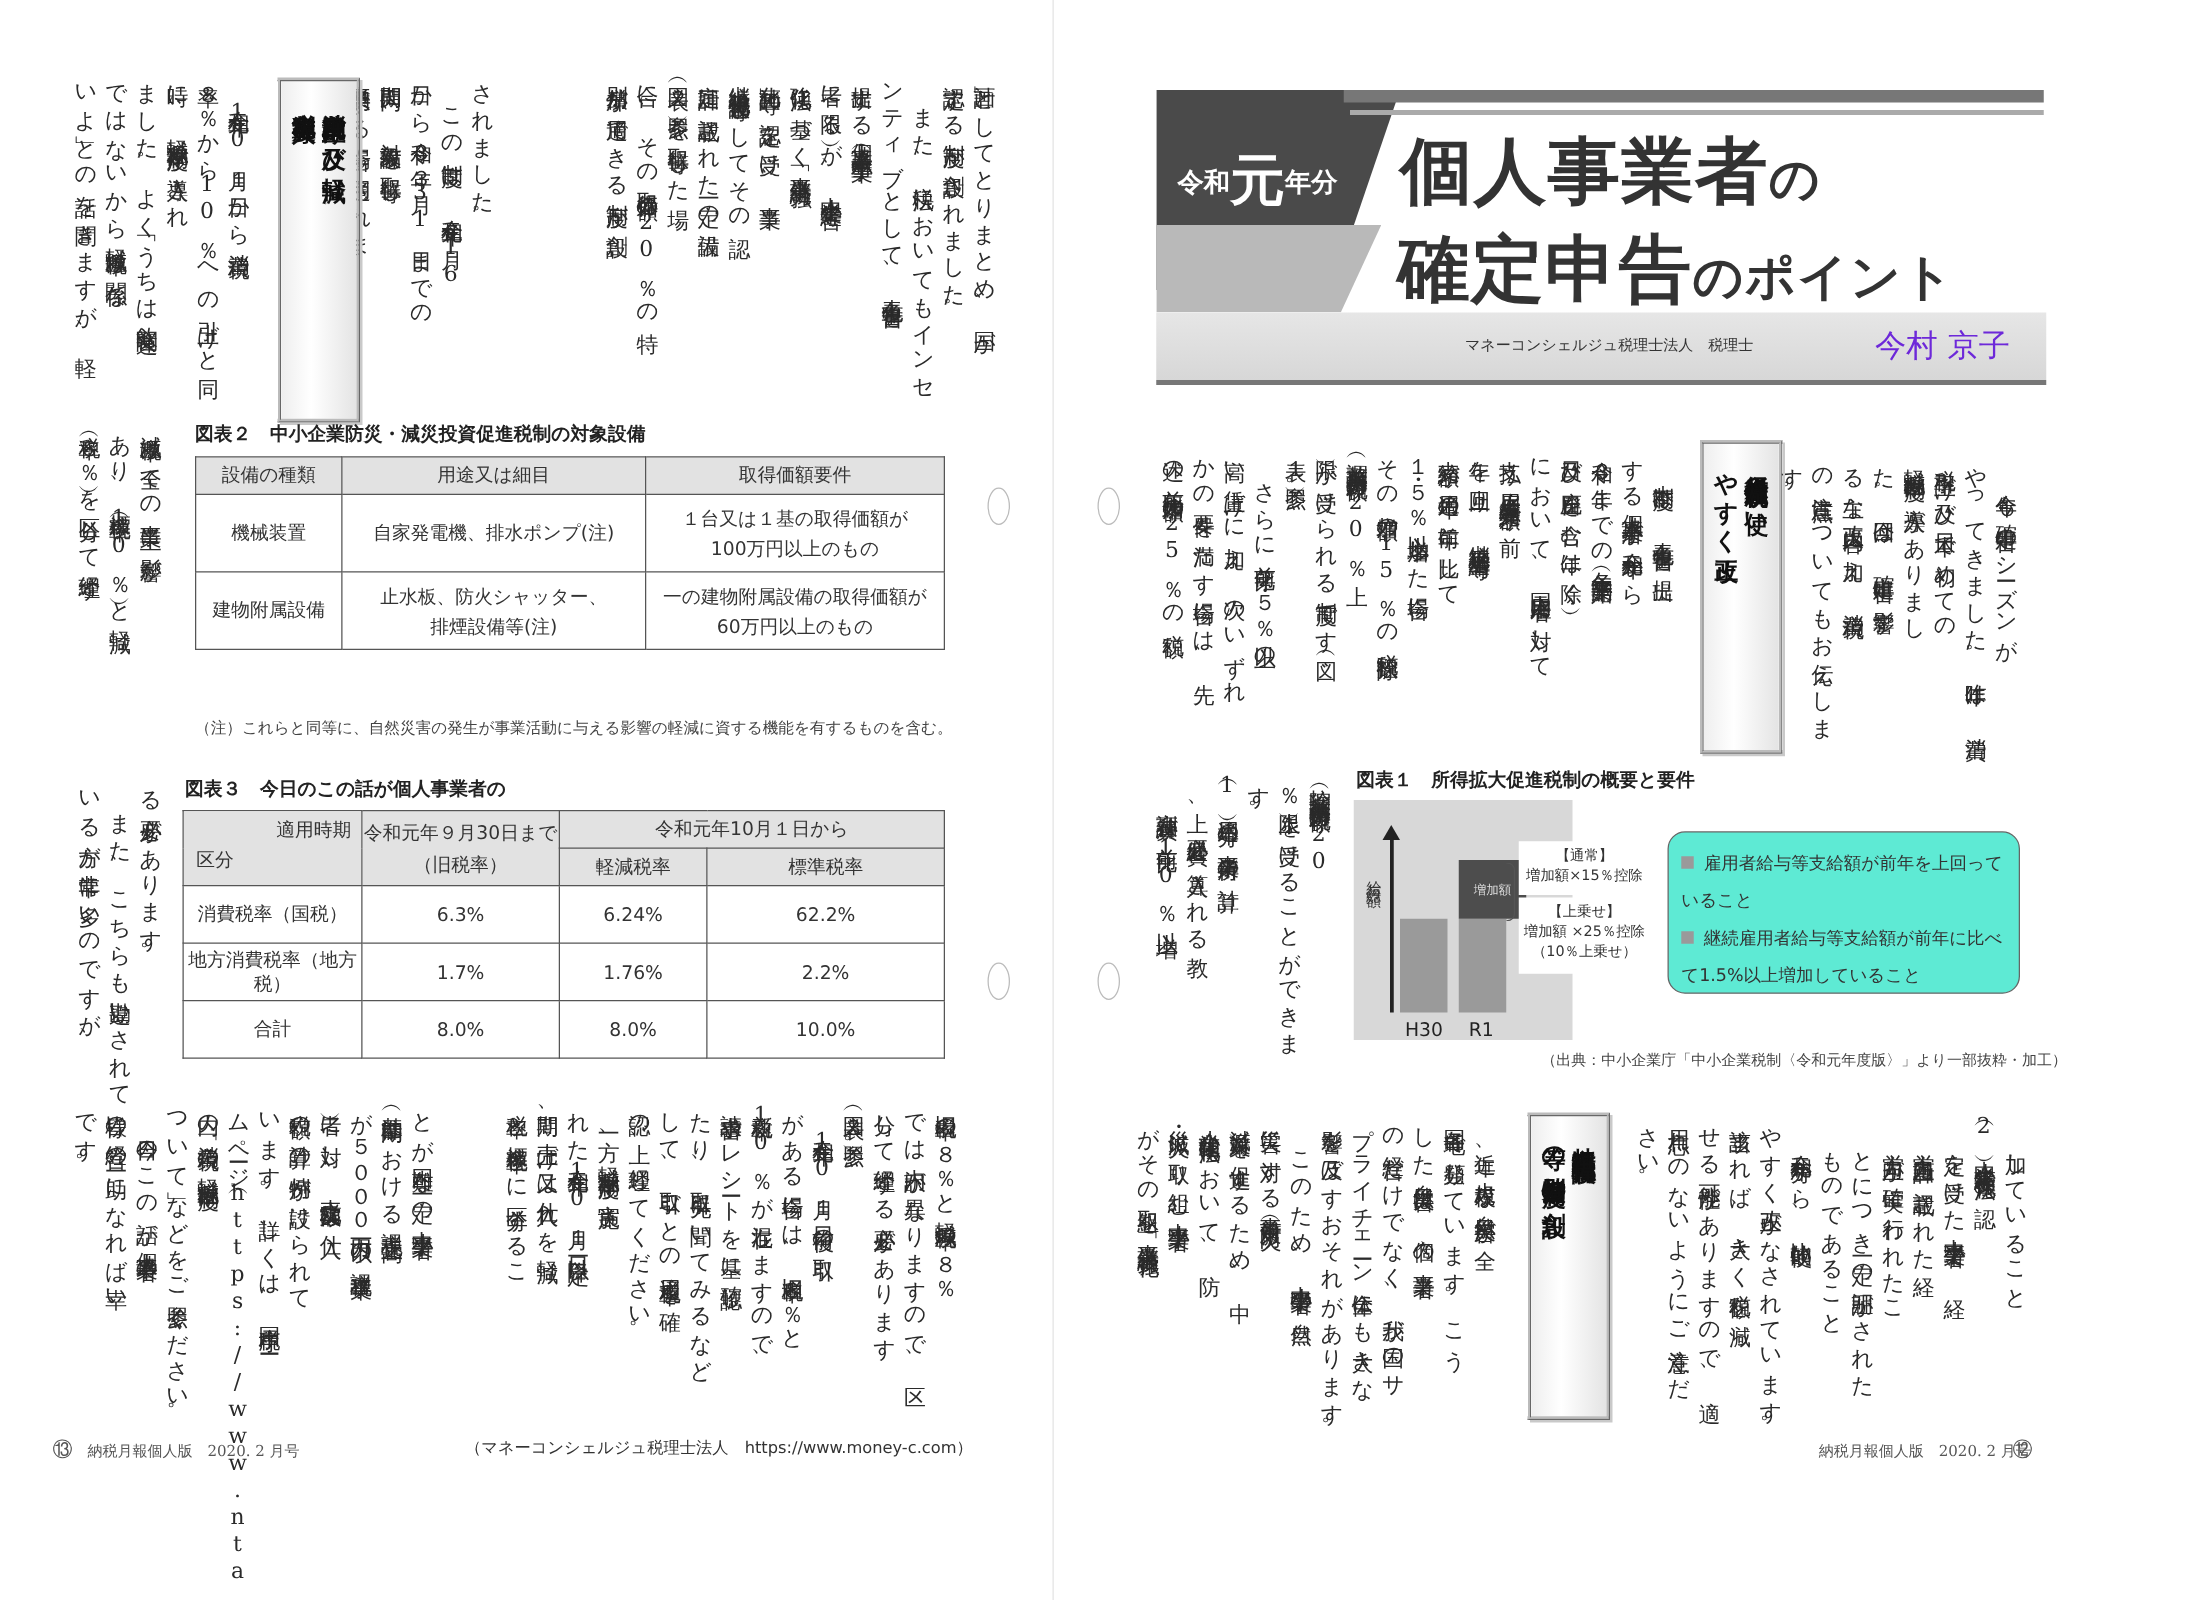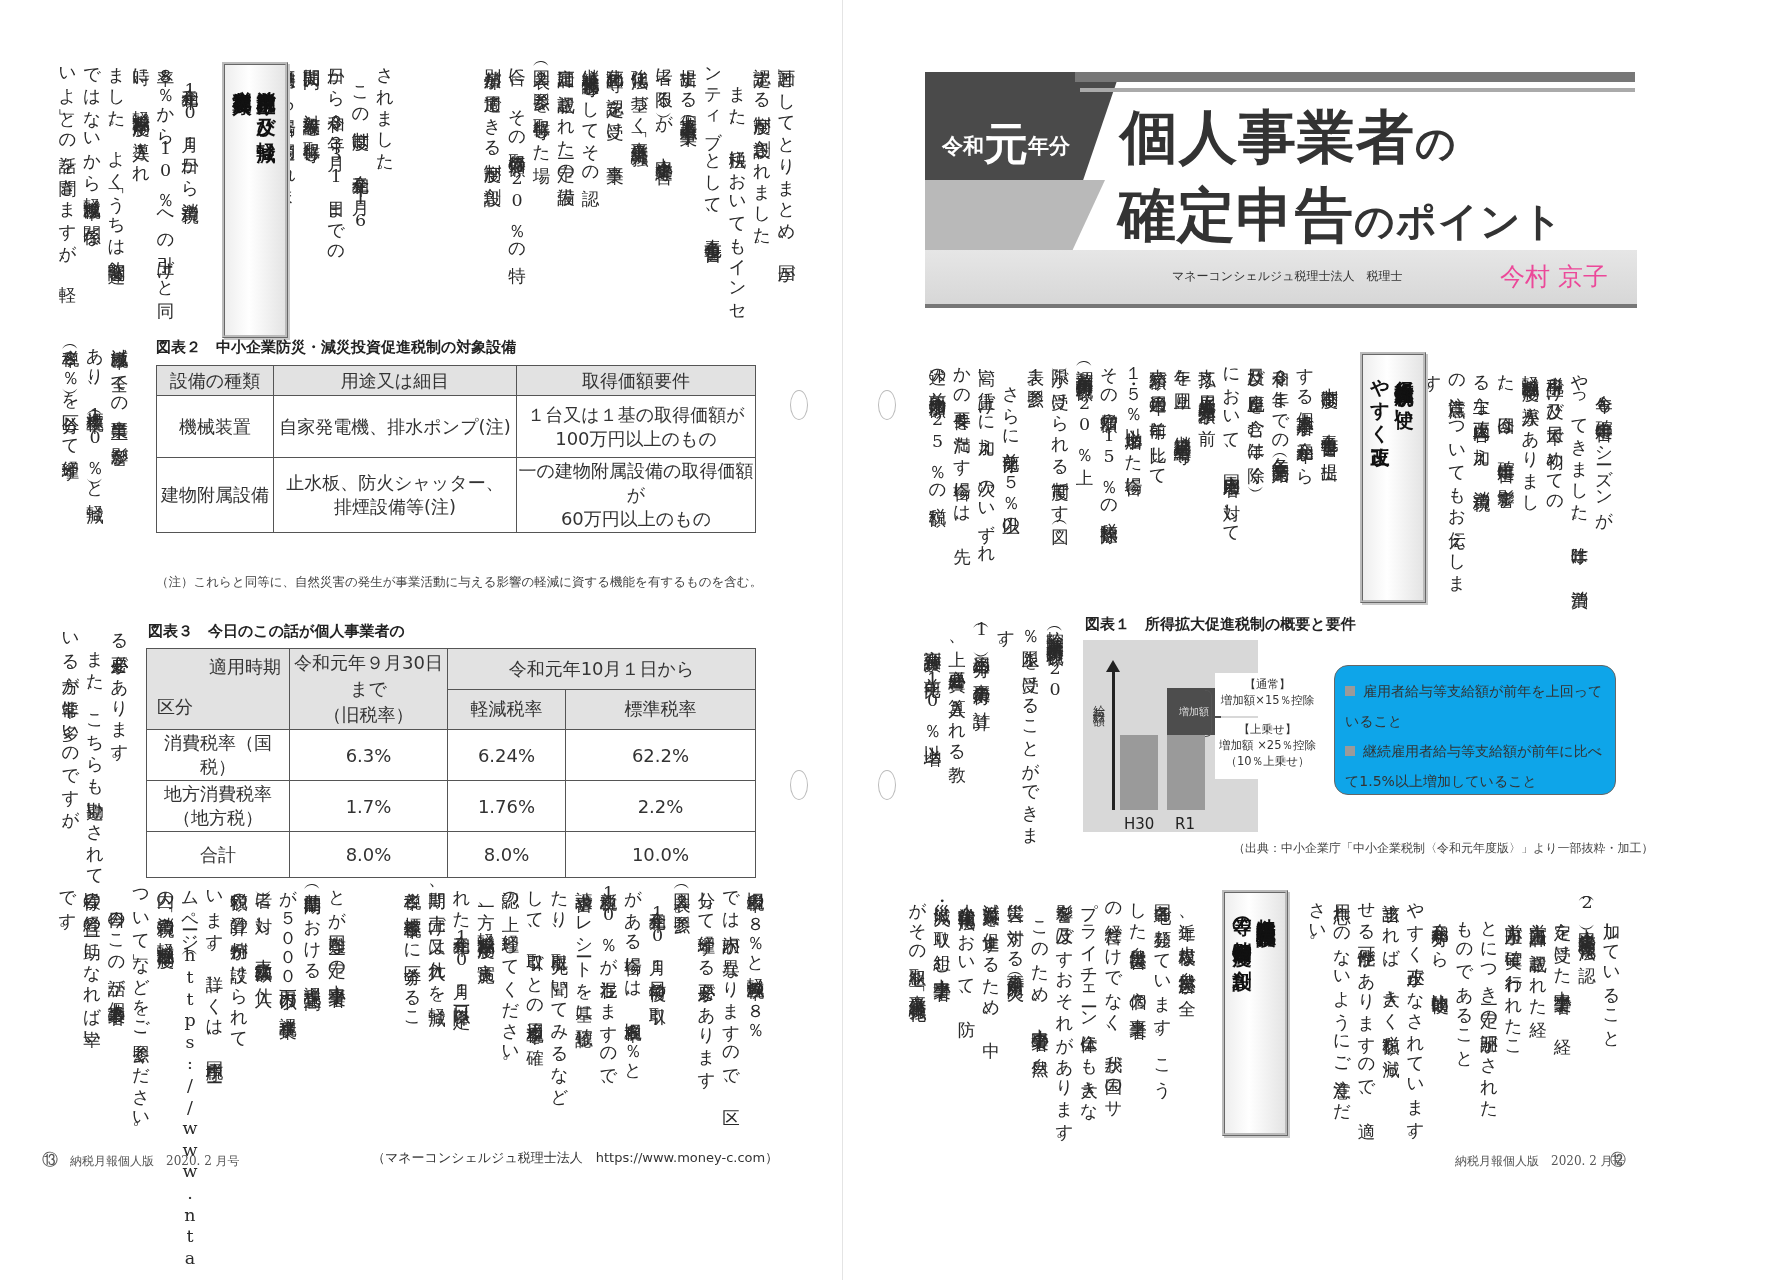--- a/index.html
+++ b/index.html
@@ -6,55 +6,55 @@
   body{width:1767px;height:1280px;background:#fff;position:relative;overflow:hidden;
        font-family:"DejaVu Serif",serif;color:#222;}
   .abs{position:absolute;}
   .vtext{writing-mode:vertical-rl;text-orientation:upright;font-size:17.5px;line-height:24.5px;
          letter-spacing:1.6px;white-space:pre;color:#2a2a2a;}
   .vhead{writing-mode:vertical-rl;text-orientation:upright;font-family:"DejaVu Sans",sans-serif;
          font-weight:bold;font-size:19px;line-height:24px;letter-spacing:1px;color:#111;
          background:linear-gradient(90deg,#eee,#fff 40%,#e4e4e4);border:3px ridge #bbb;
          padding:10px 6px;white-space:pre;box-shadow:2px 2px 0 #c9c9c9;}
   .fig-title{font-family:"DejaVu Sans",sans-serif;font-weight:bold;font-size:15px;color:#222;white-space:nowrap;}
-  table.t{border-collapse:collapse;font-family:"DejaVu Sans",sans-serif;font-size:18px;color:#333;}
+  table.t{border-collapse:collapse;font-family:"DejaVu Sans",sans-serif;font-size:15px;color:#333;}
   table.t td, table.t th{border:1px solid #555;text-align:center;font-weight:normal;}
   table.t th{background:#e2e2e2;}
   .note{font-family:"DejaVu Sans",sans-serif;font-size:12.5px;color:#444;white-space:nowrap;}
   .footer{font-family:"DejaVu Serif",serif;font-size:12px;color:#555;white-space:nowrap;}
   .hole{position:absolute;width:16px;height:28px;border:1.5px solid #bbb;border-radius:50%;background:#fff;}
   
   .hdr-dark{position:absolute;left:925px;top:72px;width:195px;height:160px;background:#4a4a4a;
             clip-path:polygon(0 0,100% 0,72% 100%,0 100%);}
   .hdr-light{position:absolute;left:925px;top:180px;width:180px;height:70px;background:#b9b9b9;
             clip-path:polygon(0 0,100% 0,82% 100%,0 100%);}
   .hdr-bar{position:absolute;left:1075px;top:72px;width:560px;height:10px;background:#777;}
   .hdr-bar2{position:absolute;left:1080px;top:88px;width:555px;height:4px;background:#aaa;}
   .hdr-title{font-family:"DejaVu Sans",sans-serif;font-weight:bold;color:#333;white-space:nowrap;
              font-size:58px;line-height:74px;letter-spacing:1px;}
   .hdr-title .small{font-size:40px;}
   .era{font-family:"DejaVu Sans",sans-serif;font-weight:bold;color:#fff;white-space:nowrap;font-size:21px;}
   .era .big{font-size:44px;vertical-align:-6px;}
   .byline-bg{position:absolute;left:925px;top:250px;width:712px;height:54px;background:linear-gradient(#e6e6e6,#d7d7d7);}
   .byline-line{position:absolute;left:925px;top:304px;width:712px;height:4px;background:#777;}
   .byline{font-family:"DejaVu Sans",sans-serif;font-size:12px;color:#333;white-space:nowrap;}
-  .author{font-family:"DejaVu Sans",sans-serif;font-size:25px;color:#ec4899;white-space:nowrap;}
+  .author{font-family:"DejaVu Sans",sans-serif;font-size:25px;color:#6d28d9;white-space:nowrap;}
   
   .fig1-panel{position:absolute;left:1083px;top:640px;width:175px;height:192px;background:#d8d8d8;}
   .bar{position:absolute;background:#9a9a9a;}
   .bar-inc{position:absolute;background:#4d4d4d;color:#ddd;font-family:"DejaVu Sans",sans-serif;font-size:10px;
            display:flex;align-items:center;justify-content:center;}
   .axis{position:absolute;left:1112px;top:670px;width:3px;height:140px;background:#222;}
   .axis-arrow{position:absolute;left:1106px;top:660px;width:0;height:0;border-left:7px solid transparent;
               border-right:7px solid transparent;border-bottom:12px solid #222;}
   .ylabel{writing-mode:vertical-rl;text-orientation:upright;font-family:"DejaVu Sans",sans-serif;font-size:12px;color:#333;letter-spacing:3px;}
   .xlab{font-family:"DejaVu Sans",sans-serif;font-size:15px;color:#222;}
   .cbox{position:absolute;background:#fff;font-family:"DejaVu Sans",sans-serif;font-size:11.5px;
         text-align:center;color:#333;line-height:16px;}
-  .req-box{position:absolute;left:1334px;top:665px;width:282px;height:130px;border:1.5px solid #666;border-radius:14px;background:#0ea5e9;
+  .req-box{position:absolute;left:1334px;top:665px;width:282px;height:130px;border:1.5px solid #666;border-radius:14px;background:#5eead4;
            font-family:"DejaVu Sans",sans-serif;font-size:14px;color:#333;padding:10px 10px;box-sizing:border-box;line-height:30px;}
   .sq{display:inline-block;width:10px;height:10px;background:#9a9a9a;margin-right:8px;}
   .diag{background:linear-gradient(to top right,transparent calc(50% - 1px),#555 50%,transparent calc(50% + 1px));}
 </style>
 </head>
 <body>
 
 <div>
 
   <div class="abs vtext" style="left:480px;top:55px;height:290px;">計画」としてとりまとめ、国が

